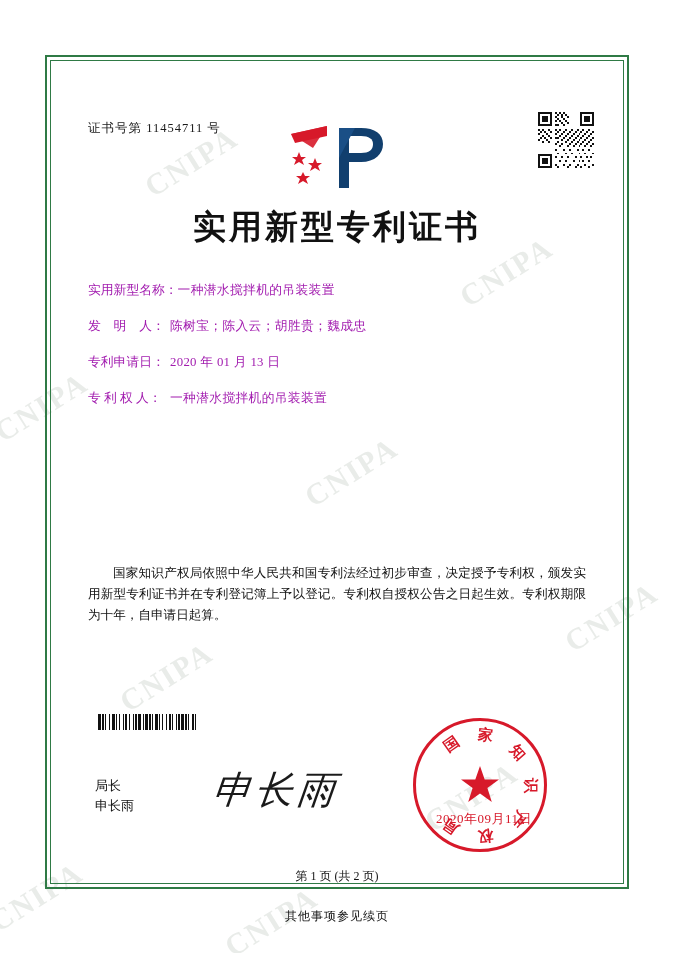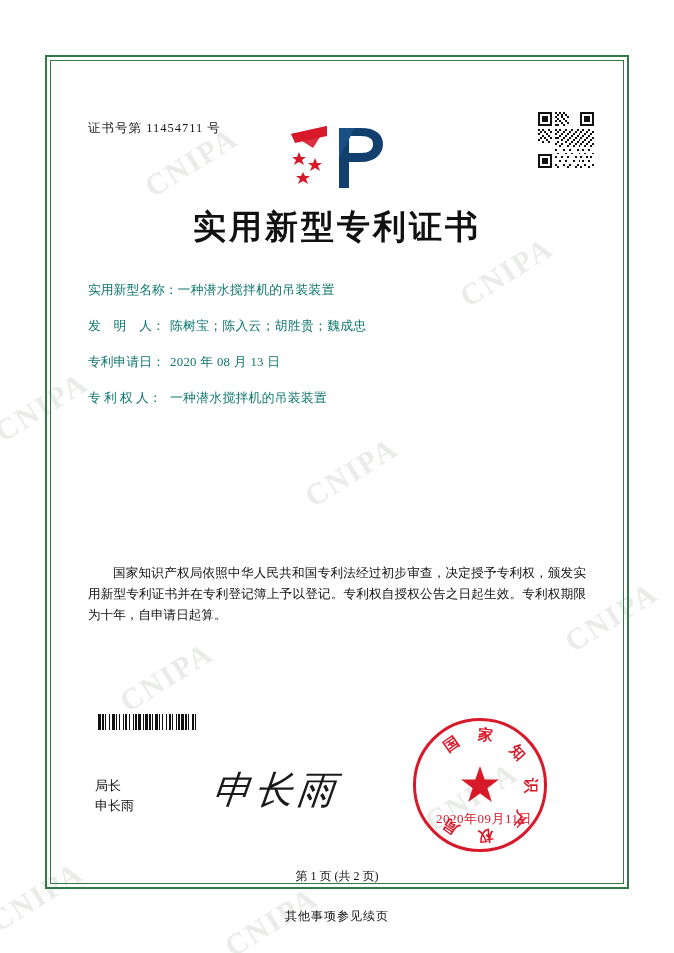--- a/index.html
+++ b/index.html
@@ -100,21 +100,21 @@
     font-family: "DejaVu Sans", sans-serif;
   }
 
   
   .fields {
     position: absolute;
     left: 88px;
     top: 283px;
     width: 500px;
     font-family: "Liberation Serif", serif;
-    color: #0f766e;
+    color: #a21caf;
   }
   .row {
     font-size: 12.8px;
     line-height: 15px;
     margin-bottom: 21px;
     white-space: nowrap;
   }
   .row .lbl {
     display: inline-block;
     min-width: 82px;
@@ -429,21 +429,21 @@
 <div class="title">实用新型专利证书</div>
 
 <div class="fields">
   <div class="row">
     <span class="lbl">实用新型名称：</span><span class="val">一种潜水搅拌机的吊装装置</span>
   </div>
   <div class="row">
     <span class="lbl">发　明　人：</span><span class="val">陈树宝；陈入云；胡胜贵；魏成忠</span>
   </div>
   <div class="row">
-    <span class="lbl">专利申请日：</span><span class="val">2020 年 08 月 13 日</span>
+    <span class="lbl">专利申请日：</span><span class="val">2020 年 01 月 13 日</span>
   </div>
   <div class="row">
     <span class="lbl">专 利 权 人：</span><span class="val">一种潜水搅拌机的吊装装置</span>
   </div>
 </div>
 
 <div class="paras">
   <p>国家知识产权局依照中华人民共和国专利法经过初步审查，决定授予专利权，颁发实用新型专利证书并在专利登记簿上予以登记。专利权自授权公告之日起生效。专利权期限为十年，自申请日起算。</p>
 </div>
 

